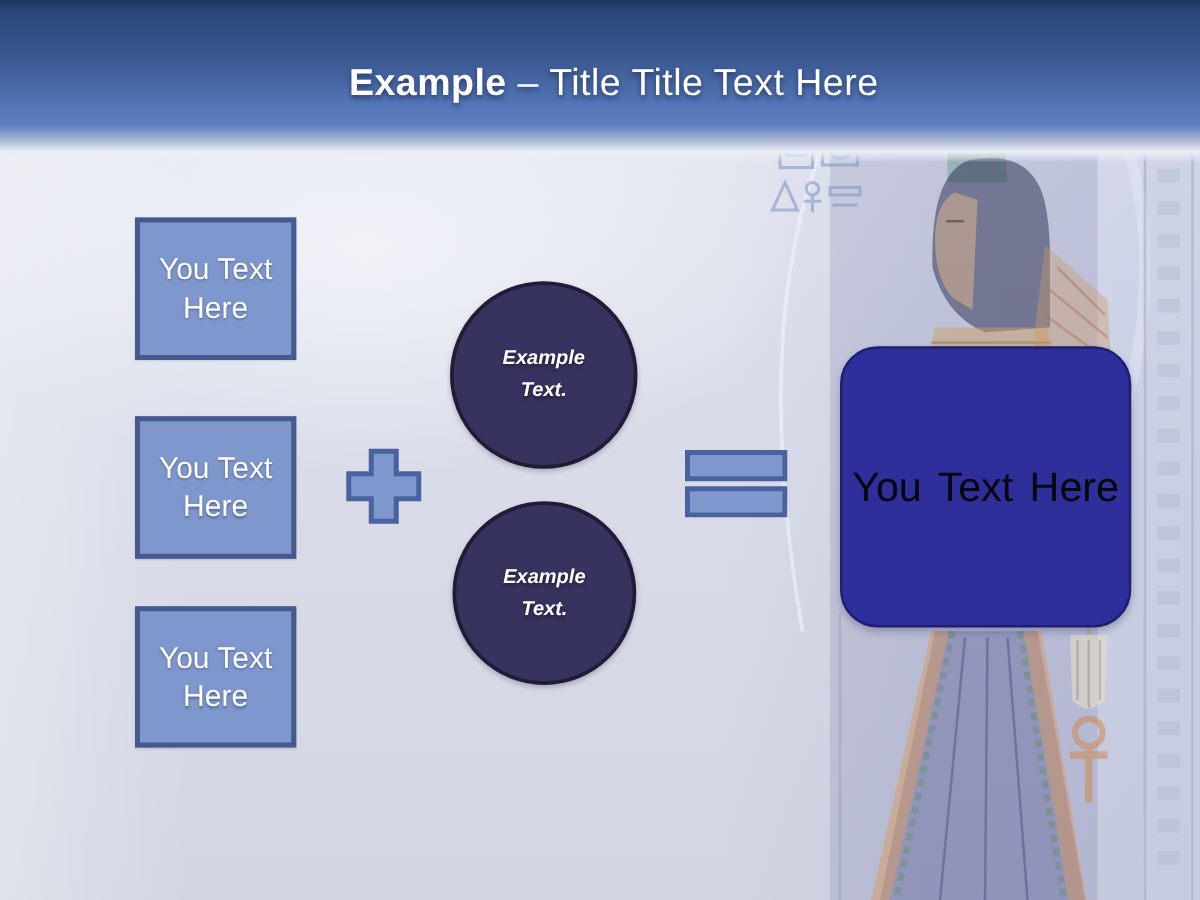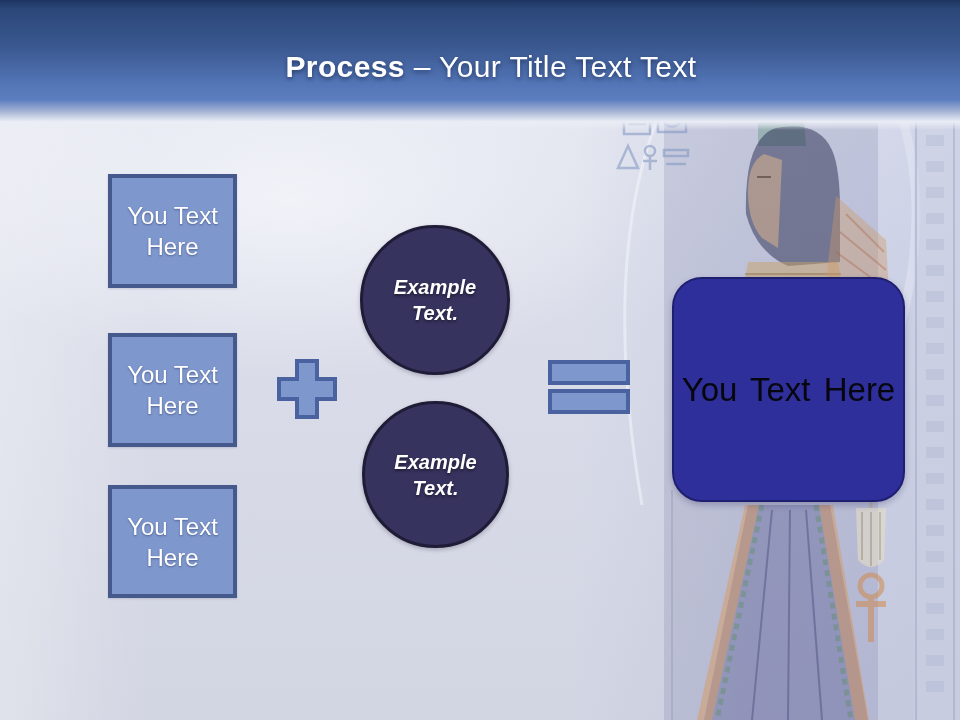--- a/index.html
+++ b/index.html
@@ -57,43 +57,43 @@
   .ecircle {
     position:absolute; border-radius:50%;
     background:#37335f; border:3px solid #1f1c38;
     display:flex; align-items:center; justify-content:center;
     box-shadow:0 2px 4px rgba(20,20,45,.25);
   }
   #ecircle1 { left:360px; top:225px; width:150px; height:150px; }
   #ecircle2 { left:362px; top:401px; width:147px; height:147px; }
   .ecircle .lbl {
     width:100px; text-align:center; color:#fff;
-    font-size:20px; font-weight:bold; font-style:italic; line-height:26px;
+    font-size:16px; font-weight:bold; font-style:italic; line-height:26px;
     text-shadow:0 2px 3px rgba(0,0,0,.45);
   }
 
   .result {
     position:absolute; left:672px; top:277px; width:233px; height:225px;
     background:#2f2f9b; border:2px solid #1f1f72; border-radius:30px;
     display:flex; align-items:center; justify-content:center;
     box-shadow:0 3px 6px rgba(25,25,70,.25);
   }
   .result .lbl {
     color:#06060e; font-size:33px; word-spacing:4px; white-space:nowrap;
   }
 </style>
 </head>
 <body>
 
 <div class="slide">
 
   <div class="header">
     <div class="title">
-      <span class="kw">Process</span>
-      <span>– Your Title Text Text</span>
+      <span class="kw">Example</span>
+      <span>– Title Title Text Here</span>
     </div>
   </div>
   <div class="header-fade"></div>
 
   <div class="artwork">
     <svg width="960" height="720" viewBox="0 0 960 720">
 
       <rect x="664" y="110" width="214" height="610" fill="#3a3f7d" opacity="0.13"></rect>
 
       <path d="M660 112 Q600 260 642 505" stroke="#f4f6fb" stroke-width="3" fill="none" opacity="0.55"></path>

